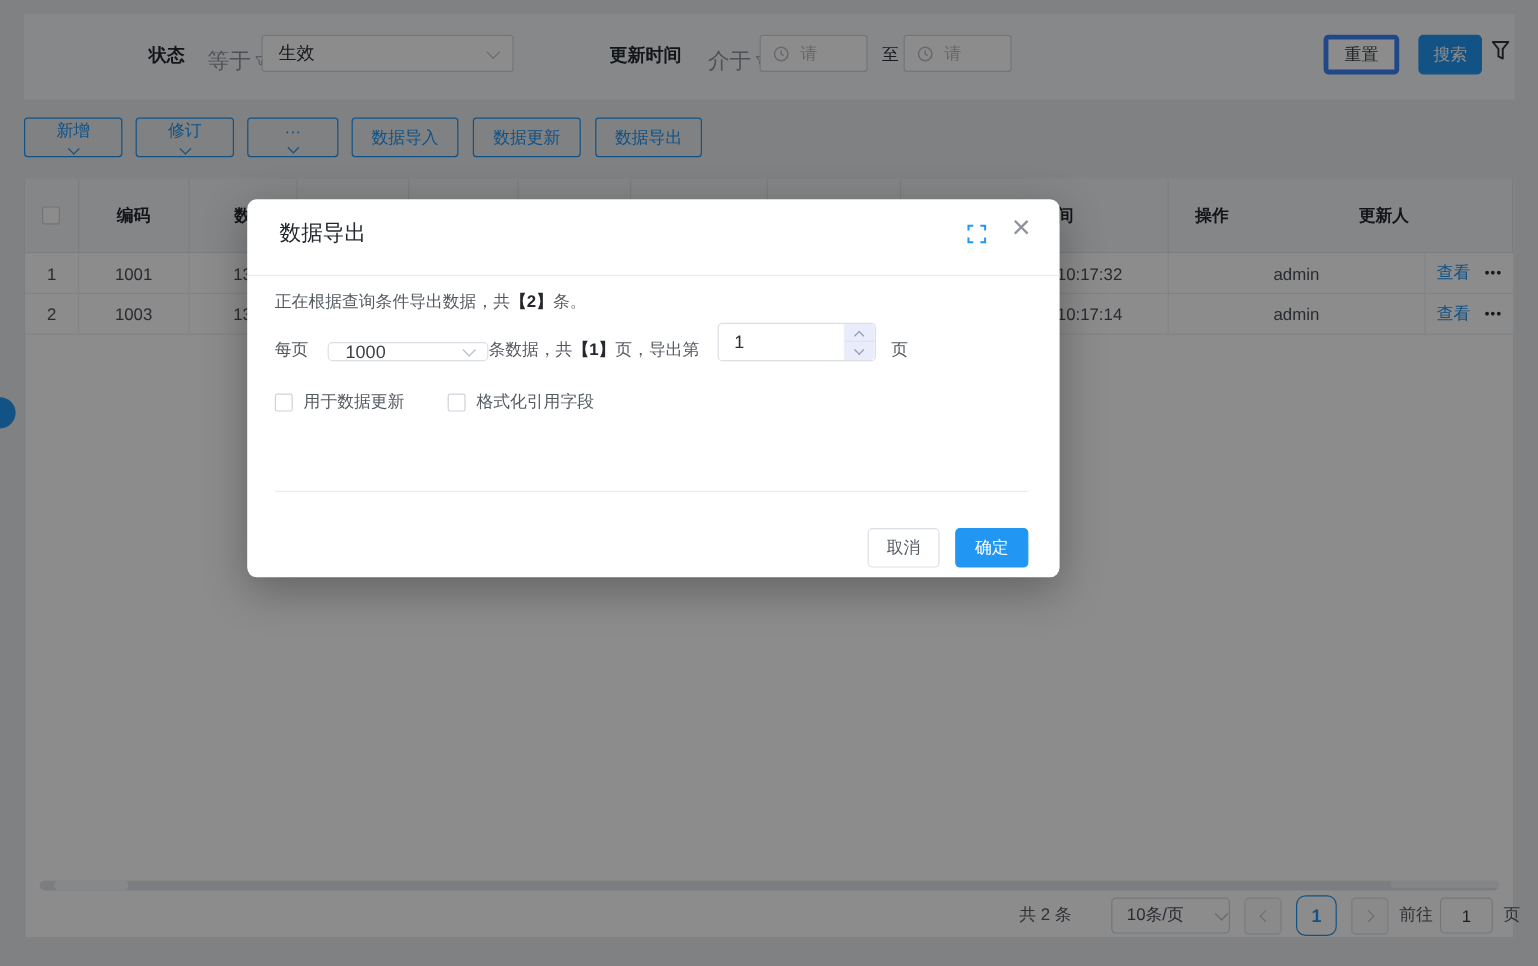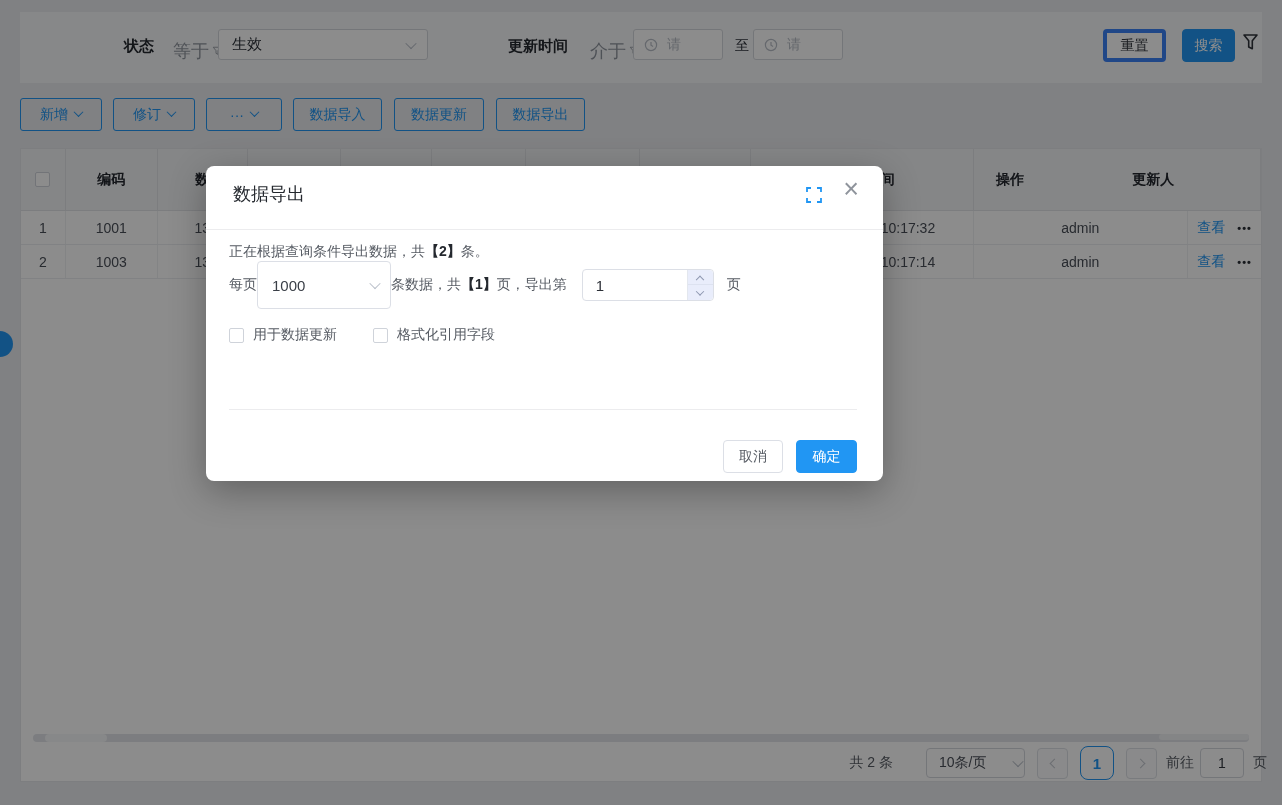--- a/index.html
+++ b/index.html
@@ -19,21 +19,21 @@
   .date-input { padding:0 10px; gap:9px; }
   .ph { font-size:14px; color:#b9bec7; }
   .to { top:25px; font-size:14px; color:#2b3038; }
   .btn { border-radius:4px; font-size:14px; cursor:pointer; }
   .btn-reset { top:17px; left:1083px; width:63px; height:33px; background:#fff; border:4px solid #3b82f6; color:#33373e; }
   .btn-search { top:17px; left:1162px; width:53px; height:33px; background:#2196f3; border:1px solid #2196f3; color:#fff; }
   .big-funnel { top:22px; left:1223px; color:#30343b; }
 
   
   .toolbar { position:absolute; left:20px; top:98px; height:33px; }
-  .tbtn { position:absolute; top:0; height:33px; background:transparent; border:1px solid #2196f3; border-radius:3px; color:#2196f3; font-size:14px; display:flex; align-items:center; justify-content:center; gap:7px; cursor:pointer; }
+  .tbtn { position:absolute; top:0; height:33px; background:transparent; border:1px solid #2196f3; border-radius:3px; color:#2196f3; font-size:14px; display:flex; align-items:center; justify-content:center; gap:7px; cursor:pointer;flex-direction:column; }
   .tbtn .chev { border-color:#2196f3; width:7px; height:7px; margin-top:-3px; }
 
   
   .card { position:absolute; left:20px; top:148px; width:1242px; height:634px; background:#fff; border:1px solid #e4e6ea; }
   .thead { display:flex; height:62px; background:#f3f4f6; border-bottom:1px solid #e2e4e8; }
   .th { display:flex; align-items:center; justify-content:center; font-size:14px; font-weight:600; color:#23272e; border-right:1px solid #e2e4e8; height:100%; }
   .trow { display:flex; height:34px; border-bottom:1px solid #ebedf0; background:#fff; }
   .td { display:flex; align-items:center; justify-content:center; font-size:14px; color:#4a4f58; border-right:1px solid #eef0f3; height:100%; }
   .c0{width:45px;} .c1{width:92px;} .c2{width:90px;} .c3{width:94px;} .c4{width:91px;}
   .c5{width:94px;} .c6{width:114px;} .c7{width:111px;} .c8{width:223px;} .c9{width:215px;} .c10{width:73px;border-right:none;}
@@ -62,22 +62,22 @@
 
   
   .overlay { position:absolute; inset:0; background:rgba(0,0,0,0.45); z-index:50; }
   .modal { position:absolute; left:206px; top:166px; width:677px; height:315px; background:#fff; border-radius:8px; box-shadow:0 10px 36px rgba(0,0,0,.3); z-index:60; }
   .m-title { position:absolute; left:27px; top:16px; font-size:18px; font-weight:500; color:#24282e; }
   .m-full { position:absolute; right:61px; top:21px; cursor:pointer; line-height:0; }
   .m-close { position:absolute; right:24px; top:8px; font-size:27px; color:#8f949c; cursor:pointer; font-weight:300; }
   .m-divider { position:absolute; left:0; right:0; top:63px; height:1px; background:#ececee; }
   .m-info { position:absolute; left:23px; top:77px; font-size:14px; color:#555a62; }
   .m-info b, .m-mid b { color:#24282e; font-weight:700; }
-  .m-row { position:absolute; left:23px; top:103px; height:32px; display:flex; align-items:center; font-size:14px; color:#555a62; }
-  .m-sel { width:134px; height:48px; margin-left:0; border:1px solid #dcdfe6; border-radius:4px; display:flex; align-items:center; justify-content:space-between; padding:0 11px 0 14px; }
+  .m-row { position:absolute; left:23px; top:103px; height:32px; display:flex; align-items:flex-end; font-size:14px; color:#555a62; }
+  .m-sel { width:134px; height:16px; margin-left:16px; border:1px solid #dcdfe6; border-radius:4px; display:flex; align-items:center; justify-content:space-between; padding:0 11px 0 14px; }
   .m-sel-text { font-size:15px; color:#3a3f47; }
   .m-mid { }
   .m-num { position:relative; margin-left:15px; width:132px; height:32px; border:1px solid #dcdfe6; border-radius:4px; display:flex; align-items:center; padding-left:13px; font-size:15px; color:#2b2f36; }
   .spinner { position:absolute; right:0; top:0; width:26px; height:30px; border-left:1px solid #e3e7ee; border-radius:0 4px 4px 0; overflow:hidden; }
   .spin-up, .spin-down { height:15px; background:#e9edfb; display:flex; align-items:center; justify-content:center; cursor:pointer; }
   .spin-up { border-bottom:1px solid #dde2f0; }
   .schev { display:inline-block; width:6px; height:6px; border-right:1.4px solid #8e97b0; border-bottom:1.4px solid #8e97b0; }
   .schev.up { transform:rotate(-135deg) translate(-2px,-2px); }
   .schev.down { transform:rotate(45deg) translate(-1px,-1px); }
   .m-page-unit { margin-left:13px; }

